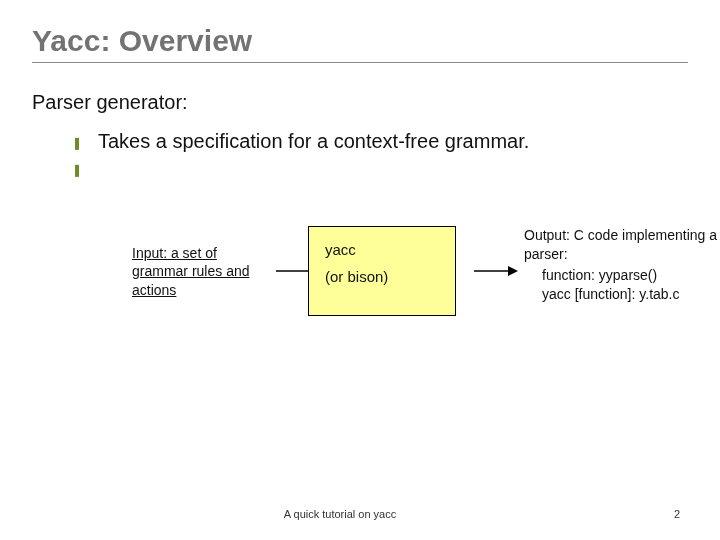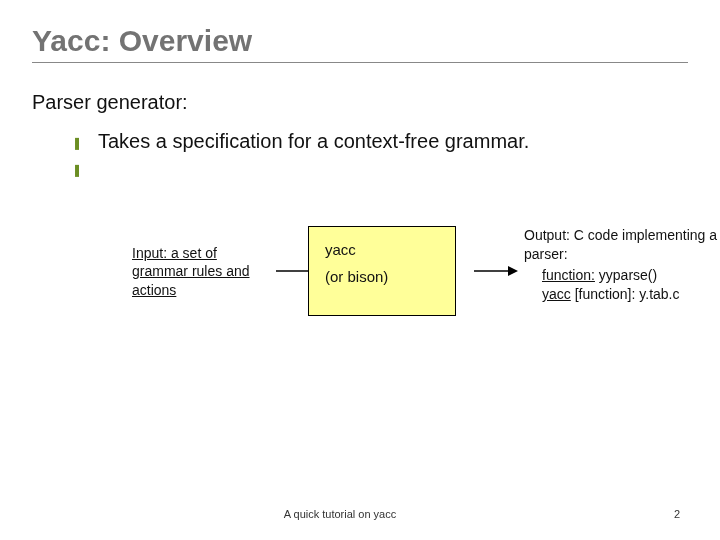--- a/index.html
+++ b/index.html
@@ -72,21 +72,21 @@
   }
   .yaccbox .l1 { margin-bottom: 10px; }
   .outputbox {
     position: absolute;
     left: 492px; top: 0;
     width: 200px;
     font-size: 14px;
     line-height: 1.35;
   }
   .outlines { margin-left: 18px; margin-top: 2px; }
-  .outlines .k { text-decoration: underline; }
+  .outlines .k { }
   svg.arrow {
     position: absolute;
     top: 38px;
   }
   .arrow1 { left: 244px; }
   .arrow2 { left: 442px; }
   .footer {
     position: absolute;
     bottom: 20px;
     left: 0; right: 0;

